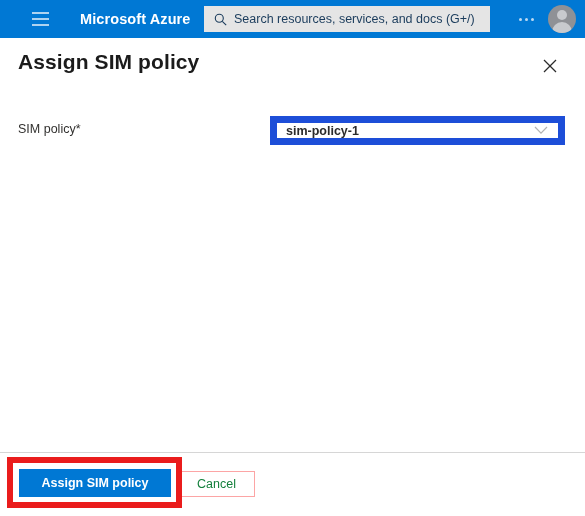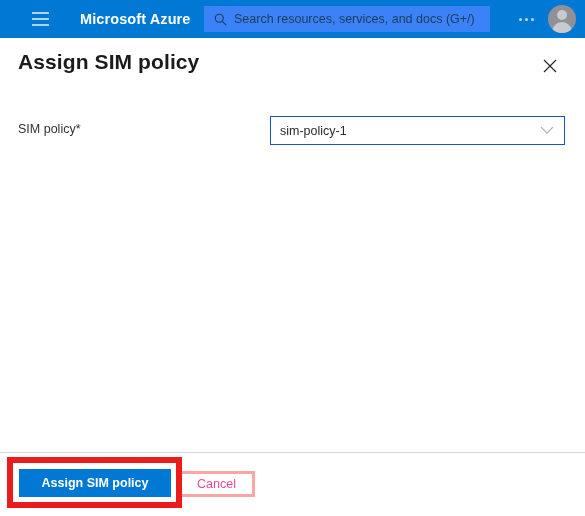--- a/index.html
+++ b/index.html
@@ -61,21 +61,21 @@
     margin-left: 21px;
     white-space: nowrap;
   }
 
   .searchbox {
     position: absolute;
     left: 204px;
     top: 6px;
     width: 286px;
     height: 26px;
-    background: #3b82f6;
+    background: #e5e5e5;
     display: flex;
     align-items: center;
     cursor: text;
     border: none;
   }
   .searchbox .srch-icon {
     margin-left: 10px;
     margin-right: 7px;
     display: flex;
     align-items: center;
@@ -180,27 +180,28 @@
   .field-label .req {
     color: #32312f;
   }
 
   .dropdown {
     position: absolute;
     left: 270px;
     top: 0;
     width: 295px;
     height: 29px;
-    border: 1px solid #1d4ed8;
+    border: 7px solid #1d4ed8;
     background: #ffffff;
     box-sizing: border-box;
     display: flex;
     align-items: center;
     justify-content: space-between;
     cursor: pointer;
+    font-weight: bold;
   }
   .dropdown .dd-value {
     font-size: 12.5px;
     color: #2b2b2b;
     margin-left: 9px;
     white-space: nowrap;
   }
   .dropdown .dd-chevron {
     margin-right: 10px;
     display: flex;
@@ -248,23 +249,23 @@
     padding: 0;
   }
 
   .secondary-btn {
     position: absolute;
     left: 178px;
     top: 471px;
     width: 77px;
     height: 26px;
     background: #ffffff;
-    color: #ec4899;
-    font-size: 12.5px;
-    border: 3px solid #fca5a5;
+    color: #15803d;
+    font-size: 12.5px;
+    border: 1px solid #fca5a5;
     box-sizing: border-box;
     display: flex;
     align-items: center;
     justify-content: center;
     cursor: pointer;
     font-family: "Liberation Sans", sans-serif;
     padding: 0;
   }
 </style>
 </head>

